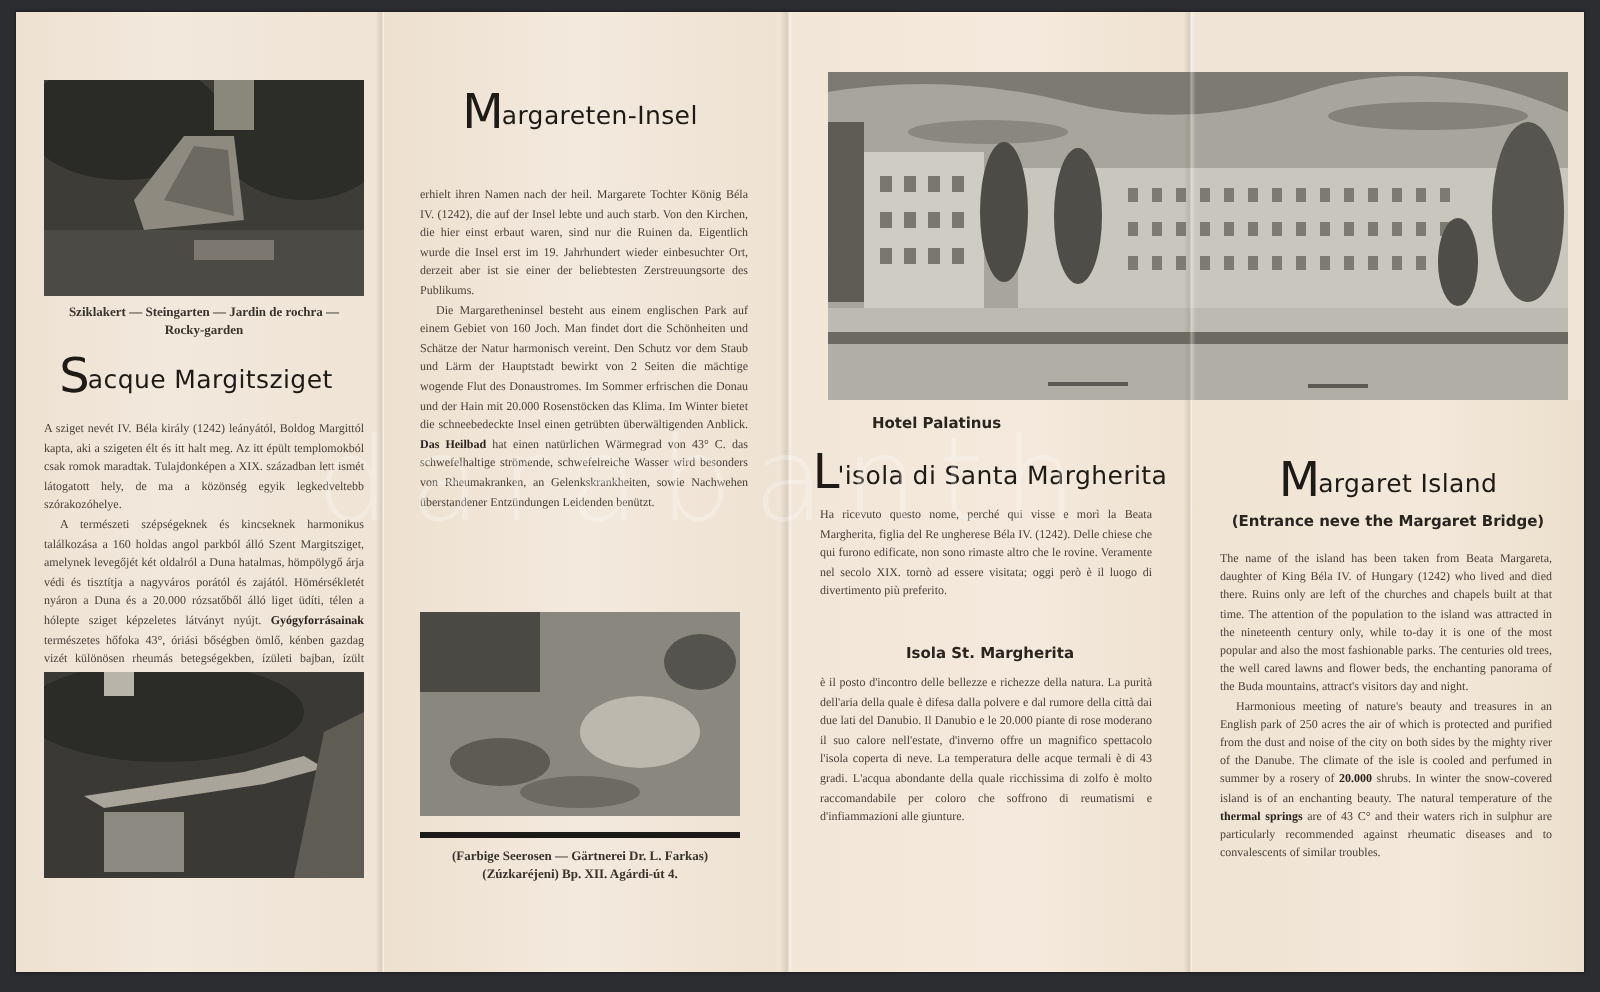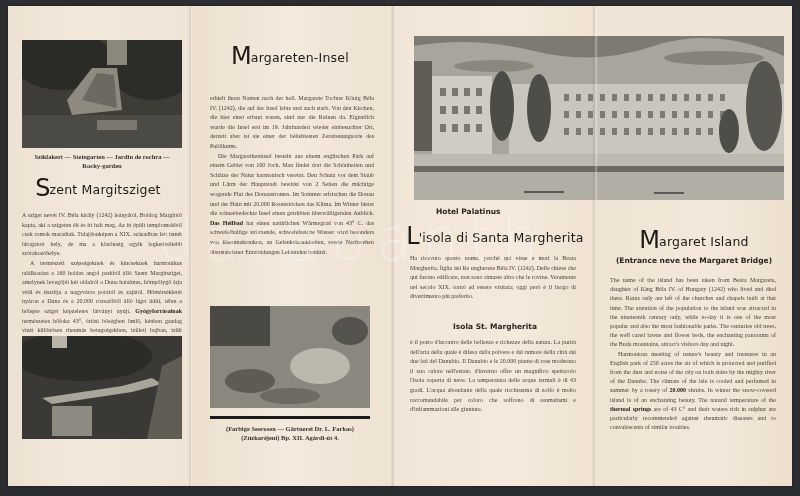--- a/index.html
+++ b/index.html
@@ -73,21 +73,21 @@
         <ellipse cx="130" cy="25" rx="45" ry="35" fill="#2c2c28"></ellipse>
         <rect x="85" y="0" width="20" height="25" fill="#8a877d"></rect>
         <polygon points="45,60 70,28 95,28 100,70 50,75" fill="#8e8a80"></polygon>
         <polygon points="60,60 75,33 92,35 95,68" fill="#6c6961"></polygon>
         <rect x="0" y="75" width="160" height="33" fill="#4b4a44"></rect>
         <rect x="75" y="80" width="40" height="10" fill="#7c786f"></rect>
       </svg>
     </div>
     <div class="caption" style="left:16px; top:146px; width:156px;">Sziklakert — Steingarten — Jardin de rochra — Rocky-garden</div>
     <div class="heading" style="left:0; top:168px; width:180px;">
-      <span class="cap">S</span><span>zent Margitsziget</span>
+      <span class="cap">S</span><span>acque Margitsziget</span>
     </div>
     <div class="body-text" style="left:14px; top:205px; width:160px;">
       <p class="first">A sziget nevét IV. Béla király (1242) leányától, Boldog Margittól kapta, aki a szigeten élt és itt halt meg. Az itt épült templomokból csak romok maradtak. Tulajdonképen a XIX. században lett ismét látogatott hely, de ma a közönség egyik legkedveltebb szórakozóhelye.</p>
       <p>A természeti szépségeknek és kincseknek harmonikus találkozása a 160 holdas angol parkból álló Szent Margitsziget, amelynek levegőjét két oldalról a Duna hatalmas, hömpölygő árja védi és tisztítja a nagyváros porától és zajától. Hömérsékletét nyáron a Duna és a 20.000 rózsatőből álló liget üdíti, télen a hólepte sziget képzeletes látványt nyújt. <b>Gyógyforrásainak</b> természetes hőfoka 43°, óriási bőségben ömlő, kénben gazdag vizét különösen rheumás betegségekben, ízületi bajban, ízült gyulladások maradványaitól szenvedők használják.</p>
     </div>
     <div class="photo" style="left:14px; top:330px; width:160px; height:103px;">
       <svg viewBox="0 0 160 103" preserveAspectRatio="none">
         <rect width="160" height="103" fill="#3a3935"></rect>
         <ellipse cx="60" cy="20" rx="70" ry="25" fill="#2b2b28"></ellipse>
         <rect x="30" y="0" width="15" height="12" fill="#b8b4aa"></rect>

